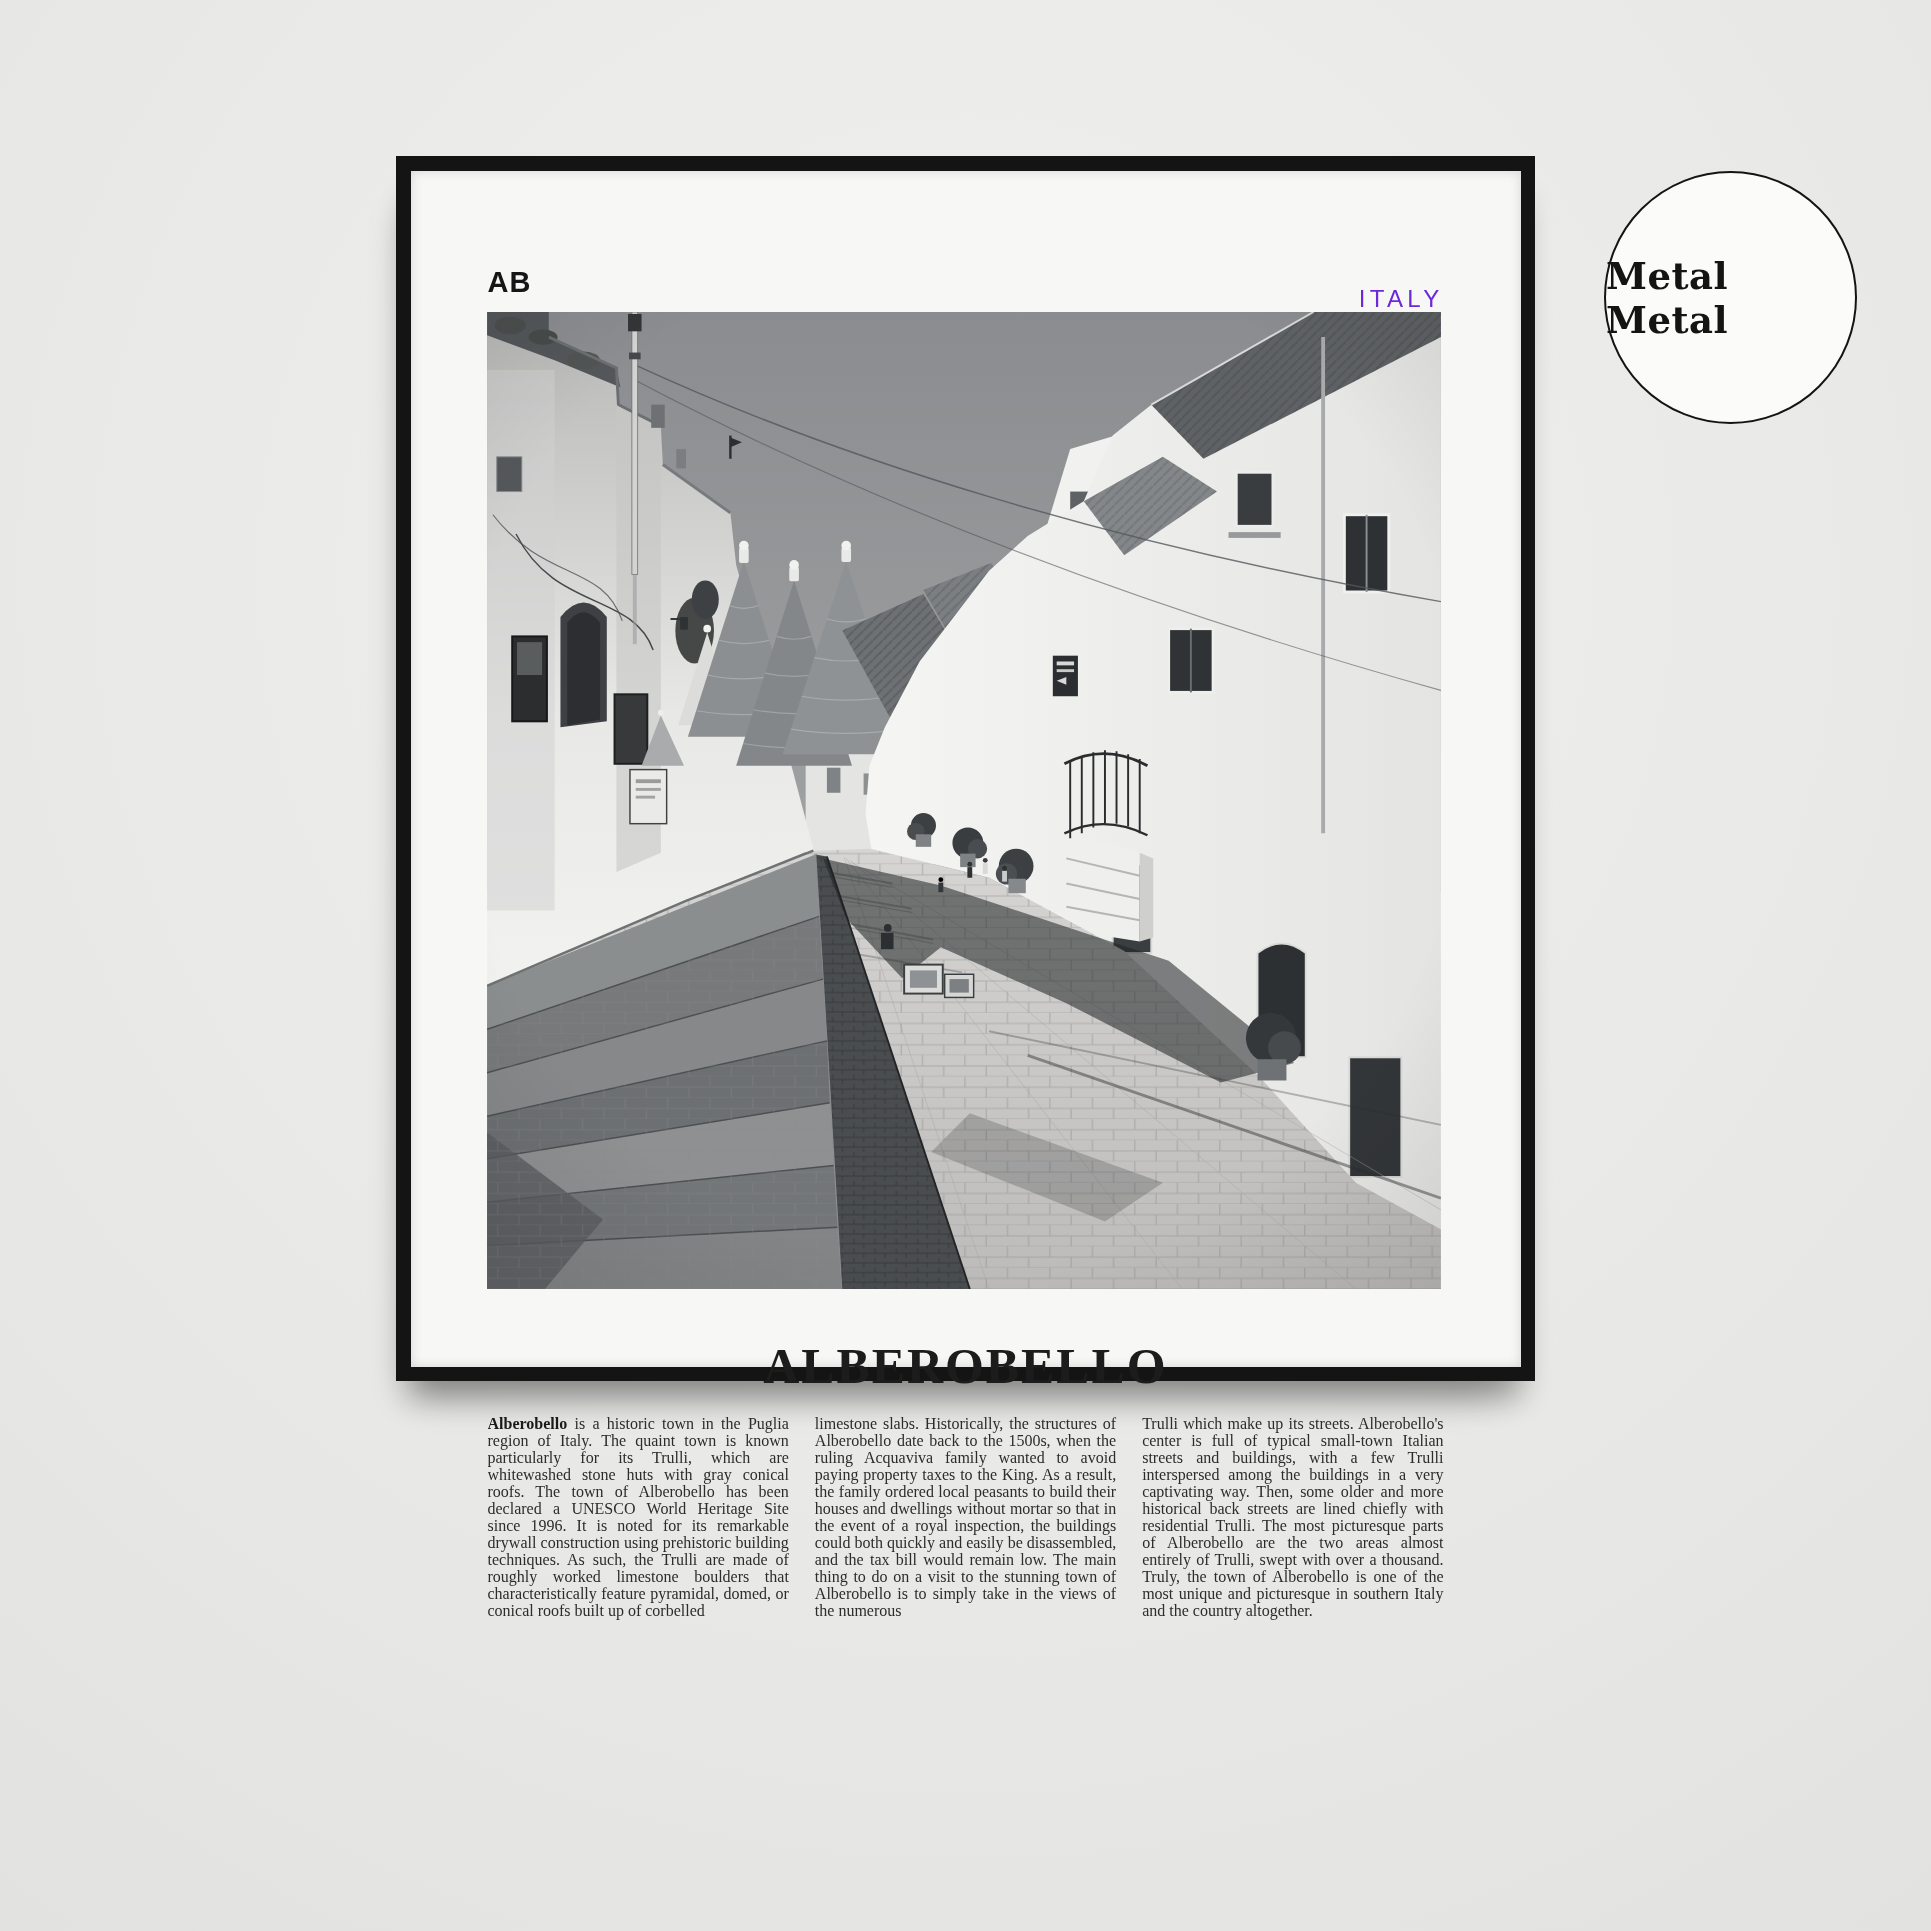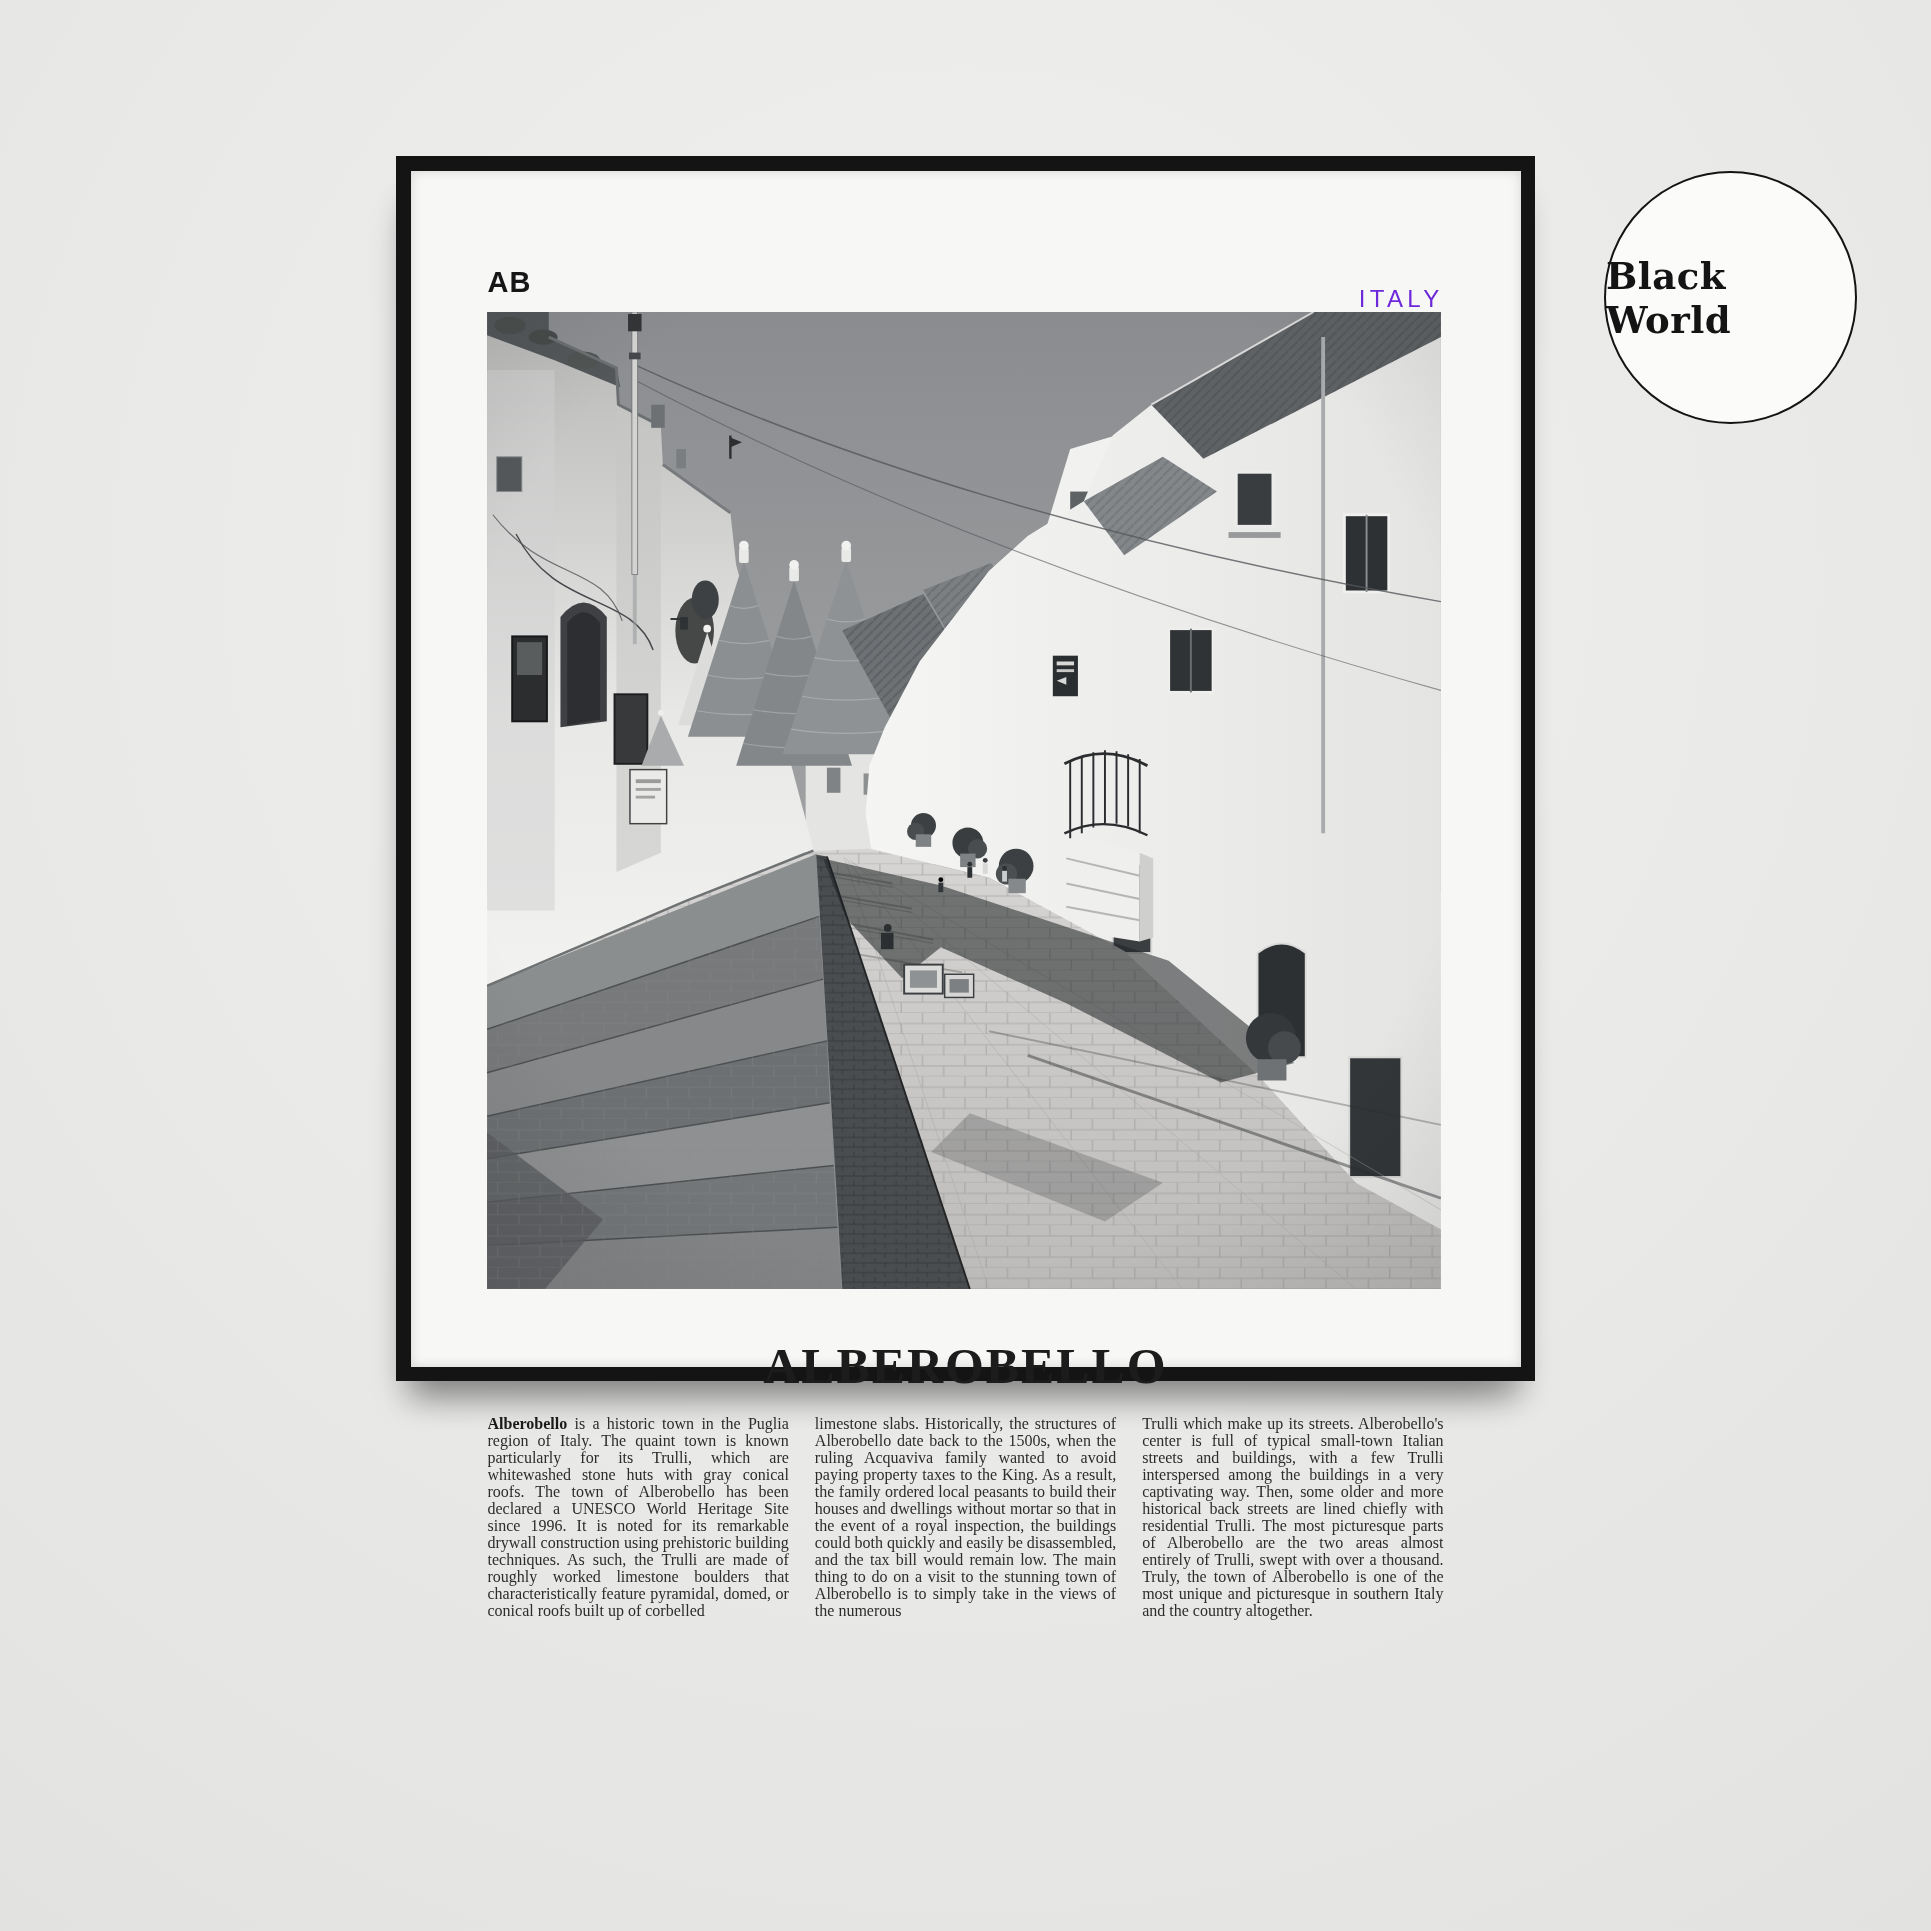--- a/index.html
+++ b/index.html
@@ -272,17 +272,17 @@
       <div class="cols">
         <p class="col" style="margin:0"><b>Alberobello</b><span> is a historic town in the Puglia region of Italy. The quaint town is known particularly for its Trulli, which are whitewashed stone huts with gray conical roofs. The town of Alberobello has been declared a UNESCO World Heritage Site since 1996. It is noted for its remarkable drywall construction using prehistoric building techniques. As such, the Trulli are made of roughly worked limestone boulders that characteristically feature pyramidal, domed, or conical roofs built up of corbelled</span></p>
         <p class="col" style="margin:0">limestone slabs. Historically, the structures of Alberobello date back to the 1500s, when the ruling Acquaviva family wanted to avoid paying property taxes to the King. As a result, the family ordered local peasants to build their houses and dwellings without mortar so that in the event of a royal inspection, the buildings could both quickly and easily be disassembled, and the tax bill would remain low. The main thing to do on a visit to the stunning town of Alberobello is to simply take in the views of the numerous</p>
         <p class="col" style="margin:0">Trulli which make up its streets. Alberobello's center is full of typical small-town Italian streets and buildings, with a few Trulli interspersed among the buildings in a very captivating way. Then, some older and more historical back streets are lined chiefly with residential Trulli. The most picturesque parts of Alberobello are the two areas almost entirely of Trulli, swept with over a thousand. Truly, the town of Alberobello is one of the most unique and picturesque in southern Italy and the country altogether.</p>
       </div>
 
     </div>
   </div>
 
   <div class="badge">
-    <span>Black World</span>
+    <span>Metal Metal</span>
   </div>
 
 </div>
 
 
 </body></html>

